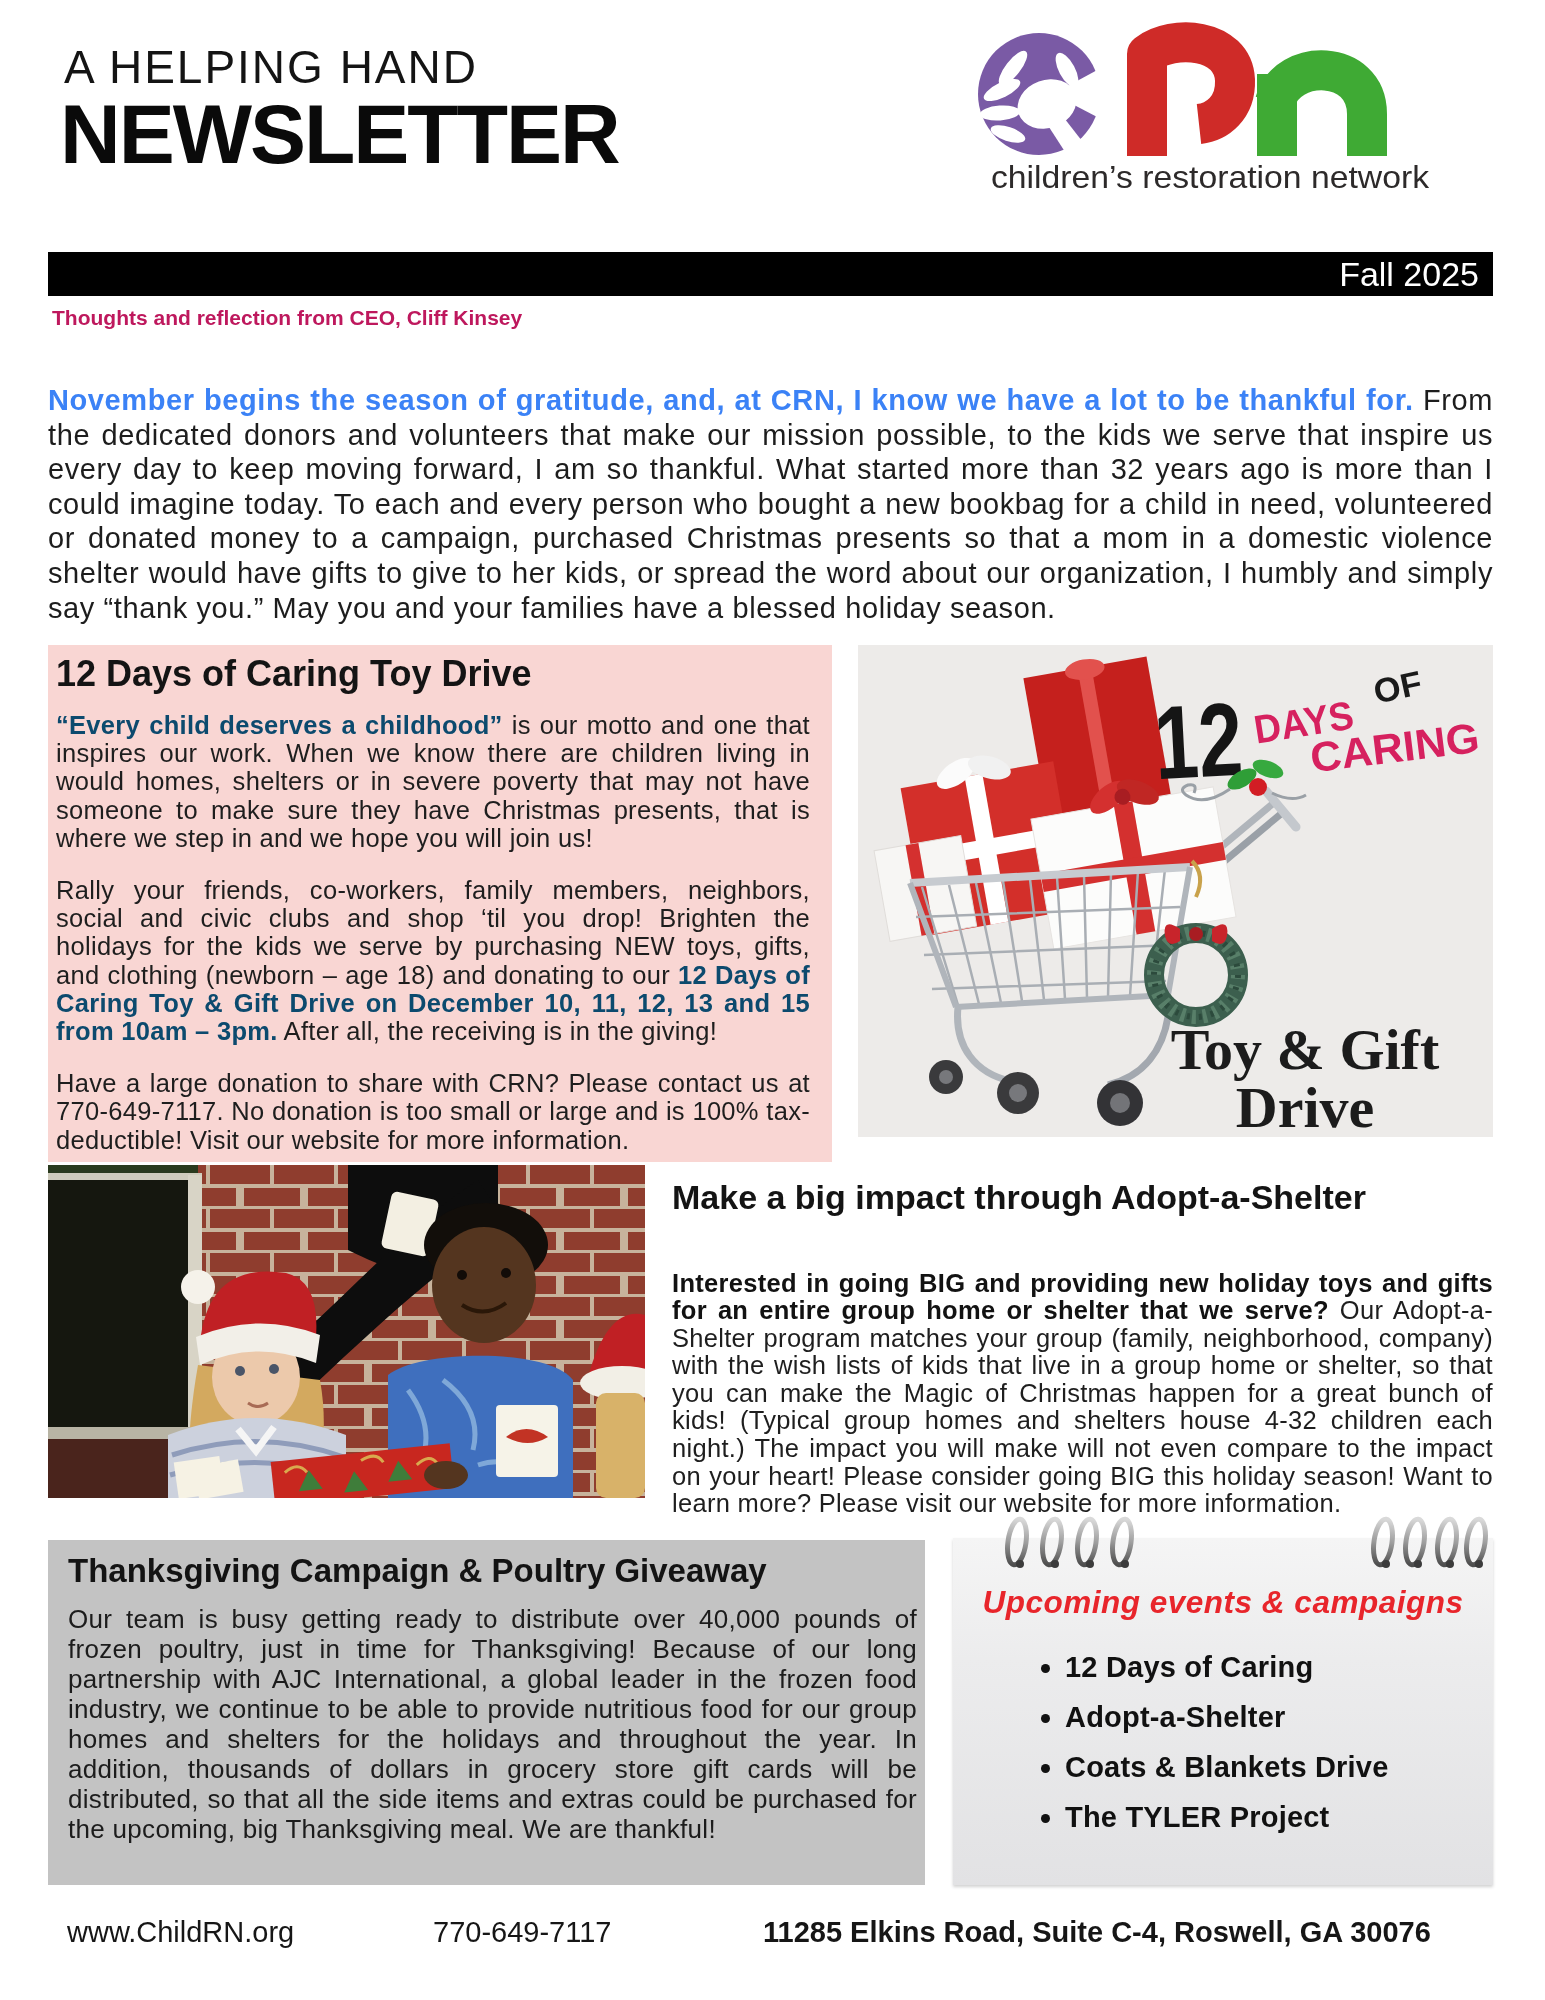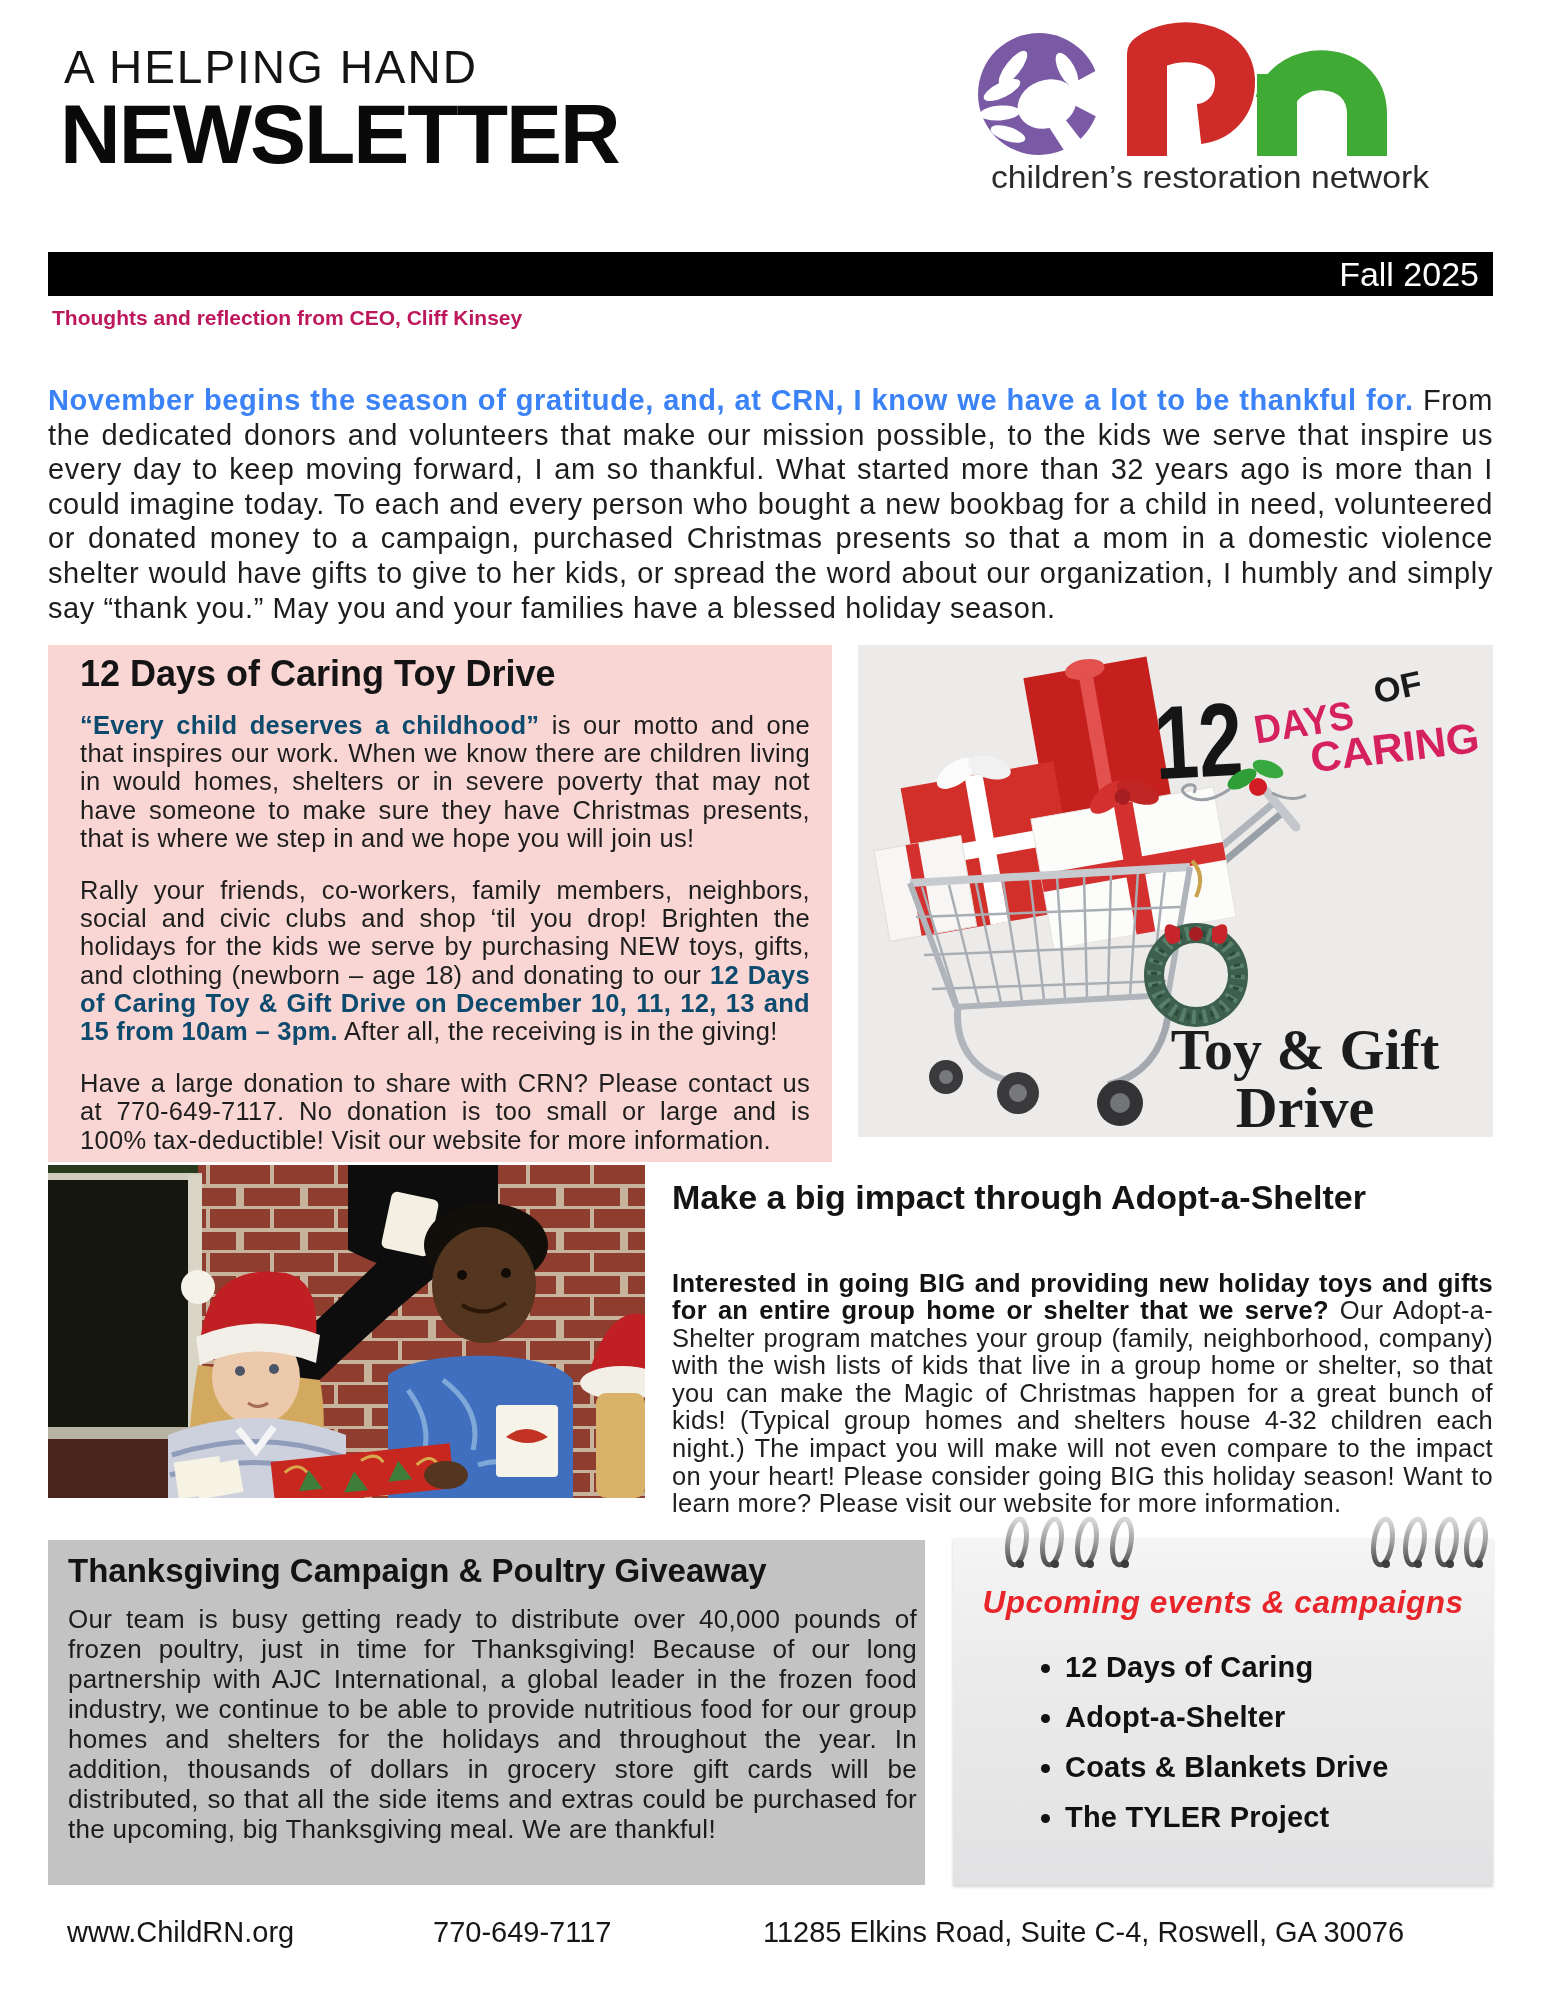--- a/index.html
+++ b/index.html
@@ -17,21 +17,21 @@
              color:#ffffff;text-align:right;padding-right:14px;font-size:34px;line-height:44px;}
 
   
   .ceo-heading{left:52px;top:306px;font-size:21px;font-weight:700;color:#be185d;}
   .ceo-para{left:48px;top:354px;width:1445px;font-size:29px;line-height:34.6px;letter-spacing:0.6px;
             text-align:justify;color:#1d1d1d;}
   .ceo-para strong{font-weight:700;color:#3b82f6;}
 
   
   .pink-box{left:48px;top:645px;width:784px;height:517px;background:#f9d6d3;box-sizing:border-box;
-            padding:8px 22px 0 32px;}
+            padding:8px 22px 0 8px;}
   .pink-box h2{margin:0 0 16px 0;font-size:36px;font-weight:700;color:#141414;}
   .pink-box p{margin:0 0 24px 0;font-size:25.5px;line-height:28.2px;letter-spacing:0.3px;
               text-align:justify;color:#1e1e1e;}
   .pink-box p strong{font-weight:700;color:#0c4a6e;}
 
   
   .cart-panel{left:858px;top:645px;width:635px;height:492px;}
 
   
   .kids-photo{left:48px;top:1165px;width:597px;height:333px;}
@@ -55,21 +55,21 @@
   .spirals{position:absolute;left:0;top:-26px;width:540px;height:64px;}
   .notepad h3{margin:0;text-align:center;font-size:31.5px;font-style:italic;font-weight:700;
               color:#e8252b;letter-spacing:0.5px;}
   .notepad ul{margin:30px 0 0 0;padding:0 0 0 112px;}
   .notepad li{font-size:29px;font-weight:700;color:#111111;margin-bottom:17px;letter-spacing:0.2px;}
 
   
   .footer-item{top:1916px;font-size:29px;color:#161616;}
   .footer-web{left:67px;}
   .footer-phone{left:433px;}
-  .footer-address{left:763px;}
+  .footer-address{left:763px;font-weight:bold;}
 </style>
 </head>
 <body>
 
 <div class="page">
 
   <div class="abs kicker">A HELPING HAND</div>
   <div class="abs mast-title">NEWSLETTER</div>
 
   <div class="abs logo-block">

